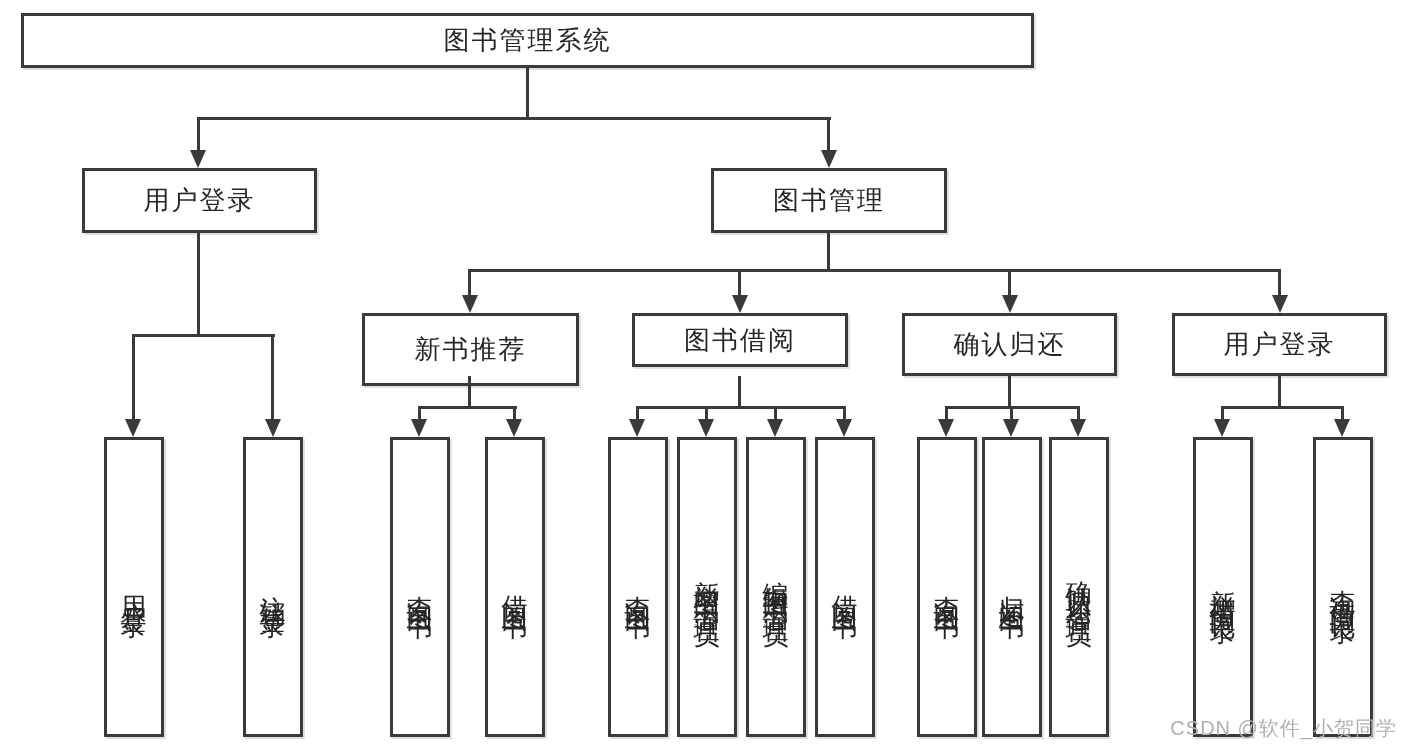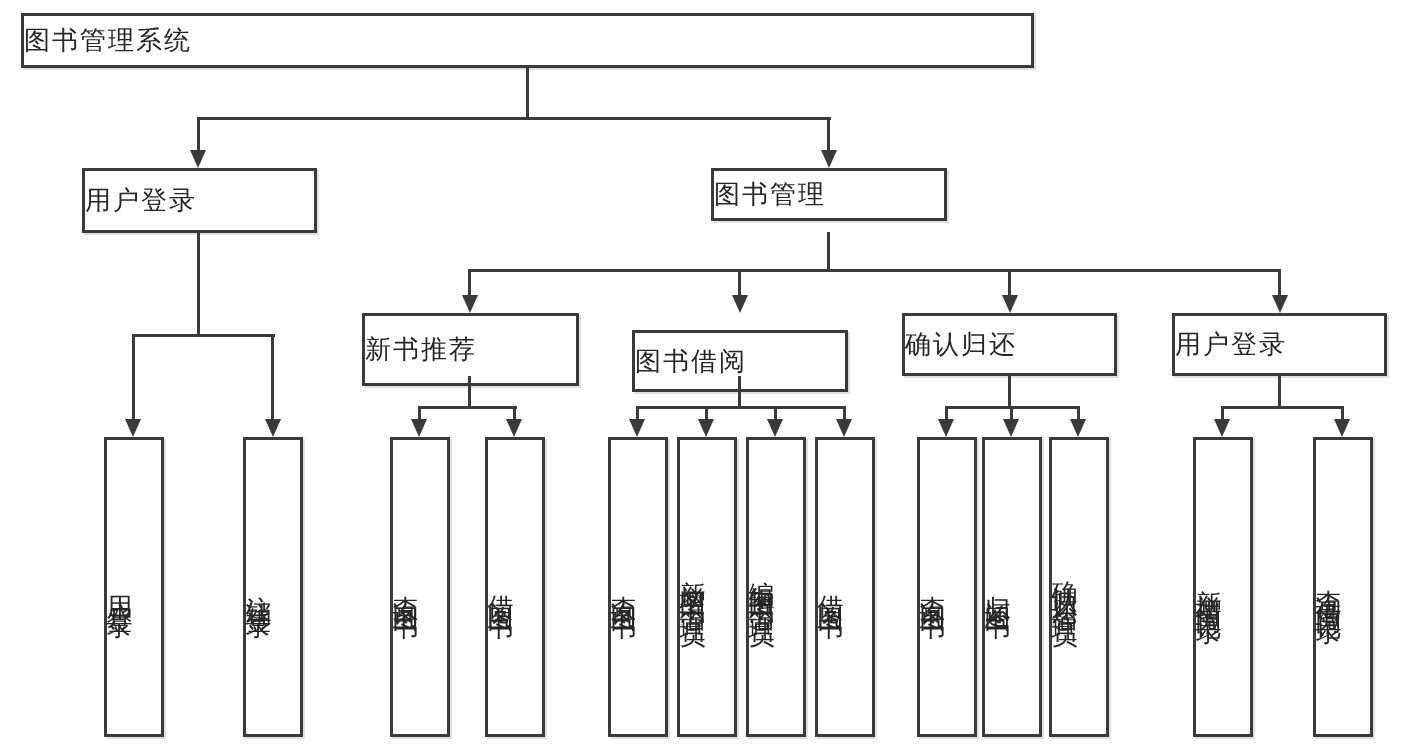--- a/index.html
+++ b/index.html
@@ -8,21 +8,21 @@
     --wm:#b2aeae;
     --bg:#ffffff;
   }
   html,body{margin:0;padding:0;background:var(--bg);}
   body{font-family:"Liberation Sans","DejaVu Sans",sans-serif;}
   .canvas{
     position:relative;width:1405px;height:747px;background:var(--bg);overflow:hidden;
   }
   .box{
     position:absolute;box-sizing:border-box;border:3px solid var(--line);
-    background:#fff;display:flex;align-items:center;
+    background:#fff;display:flex;align-items:center;justify-content:center;
     box-shadow:2px 2px 0 rgba(145,145,145,.28);
   }
   .lbl{
     font-size:26px;color:var(--text);letter-spacing:2px;white-space:nowrap;
   }
   .vlbl{
     writing-mode:vertical-rl;text-orientation:mixed;line-height:1;
     font-size:26px;color:var(--text);letter-spacing:6px;white-space:nowrap;
   }
   .h,.v{position:absolute;background:var(--line);}
@@ -43,28 +43,28 @@
 
 <div class="canvas">
 
   <div class="box" style="left:21px;top:13px;width:1013px;height:55px">
     <span class="lbl">图书管理系统</span>
   </div>
 
   <div class="box" style="left:82px;top:168px;width:235px;height:65px">
     <span class="lbl">用户登录</span>
   </div>
-  <div class="box" style="left:711px;top:168px;width:236px;height:53px">
+  <div class="box" style="left:711px;top:168px;width:236px;height:65px">
     <span class="lbl">图书管理</span>
   </div>
 
   <div class="box" style="left:362px;top:313px;width:217px;height:73px">
     <span class="lbl">新书推荐</span>
   </div>
-  <div class="box" style="left:632px;top:330px;width:216px;height:62px">
+  <div class="box" style="left:632px;top:313px;width:216px;height:54px">
     <span class="lbl">图书借阅</span>
   </div>
   <div class="box" style="left:902px;top:313px;width:215px;height:63px">
     <span class="lbl">确认归还</span>
   </div>
   <div class="box" style="left:1172px;top:313px;width:215px;height:63px">
     <span class="lbl">用户登录</span>
   </div>
 
   <div class="box" style="left:104px;top:437px;width:60px;height:300px">
@@ -159,14 +159,15 @@
   <div class="v" style="left:1077px;top:406px;height:17px"></div>
   <div class="arr" style="left:1070px;top:419px"></div>
 
   <div class="v" style="left:1278px;top:376px;height:33px"></div>
   <div class="h" style="left:1221px;top:406px;width:123px"></div>
   <div class="v" style="left:1221px;top:406px;height:17px"></div>
   <div class="arr" style="left:1214px;top:419px"></div>
   <div class="v" style="left:1341px;top:406px;height:17px"></div>
   <div class="arr" style="left:1334px;top:419px"></div>
 
+  <div class="watermark">CSDN @软件_小贺同学</div>
 
 </div>
 
 </body></html>

